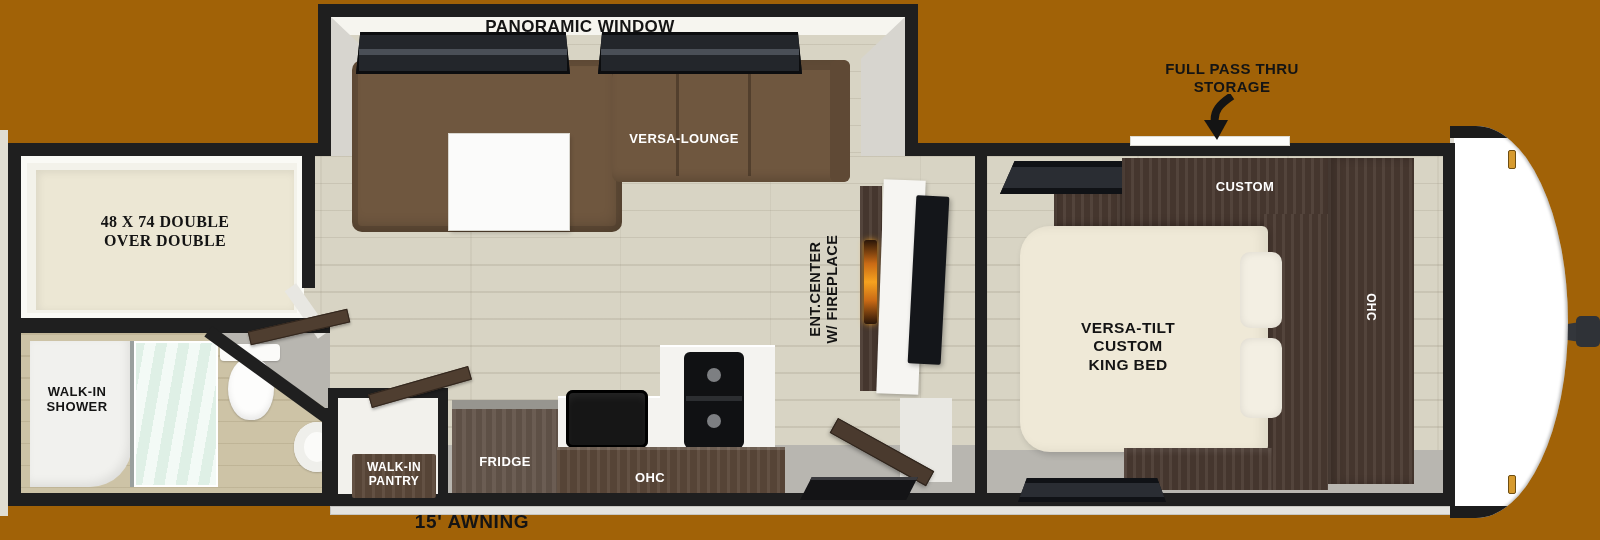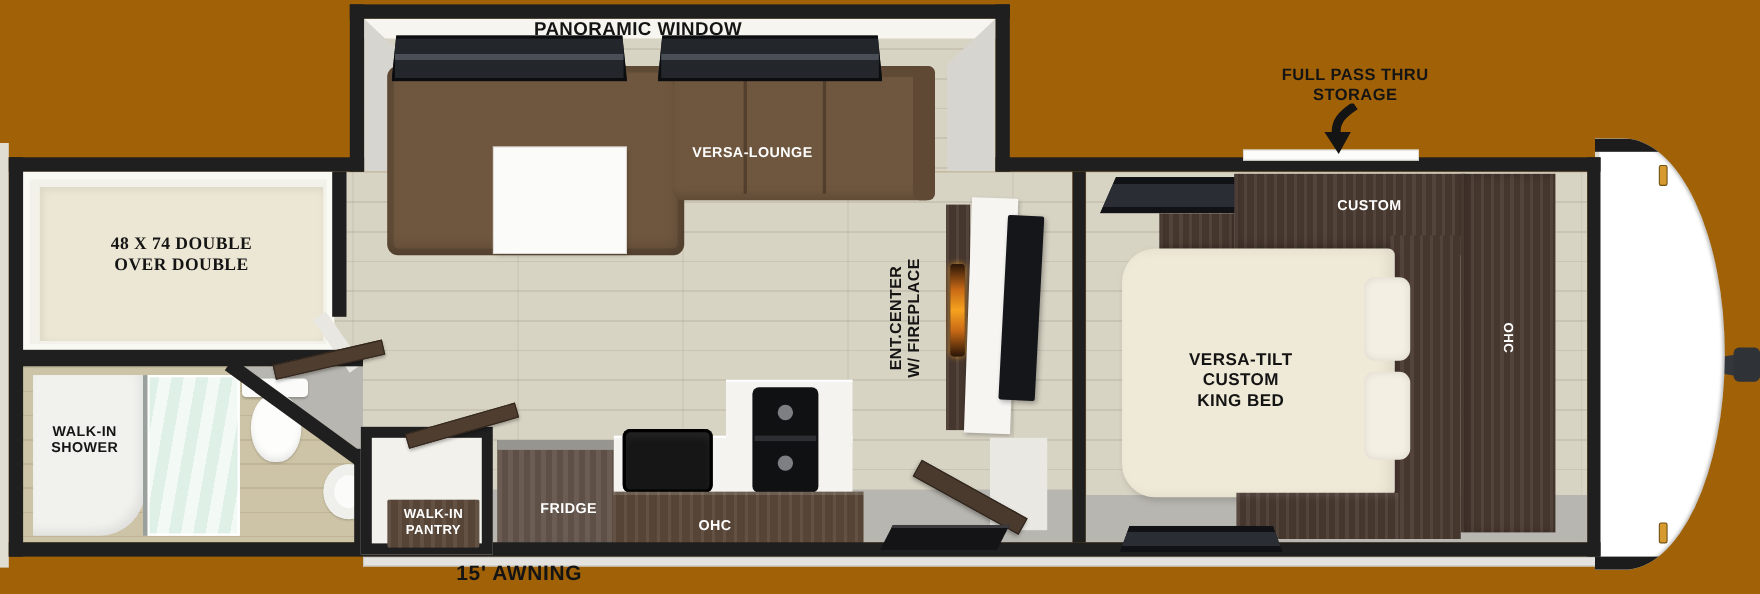--- a/index.html
+++ b/index.html
@@ -188,19 +188,19 @@
   <div class="lbl lbl-w" style="left:1330px;top:300px;width:82px;font-size:12px;transform:rotate(90deg);">OHC</div>
   <div class="lbl" style="left:1028px;top:319px;width:200px;font-size:15.5px;">VERSA-TILT
 CUSTOM
 KING BED</div>
   <div class="lbl" style="left:45px;top:213px;width:240px;font-size:16px;font-family:Liberation Serif, serif;">48 X 74 DOUBLE
 OVER DOUBLE</div>
   <div class="lbl" style="left:26px;top:384px;width:102px;font-size:13px;">WALK-IN
 SHOWER</div>
   <div class="lbl lbl-w" style="left:352px;top:460px;width:84px;font-size:12px;z-index:9;">WALK-IN
 PANTRY</div>
-  <div class="lbl lbl-w" style="left:452px;top:454px;width:106px;font-size:13px;margin-left:12px;">FRIDGE</div>
+  <div class="lbl lbl-w" style="left:452px;top:454px;width:106px;font-size:13px;">FRIDGE</div>
   <div class="lbl lbl-w" style="left:590px;top:470px;width:120px;font-size:13px;">OHC</div>
   <div class="lbl" style="left:742px;top:272px;width:164px;font-size:14.5px;transform:rotate(-90deg);">ENT.CENTER
 W/ FIREPLACE</div>
   <div class="lbl" style="left:382px;top:511px;width:180px;font-size:19px;letter-spacing:.6px;">15' AWNING</div>
 
 </div>
 
 </body></html>

